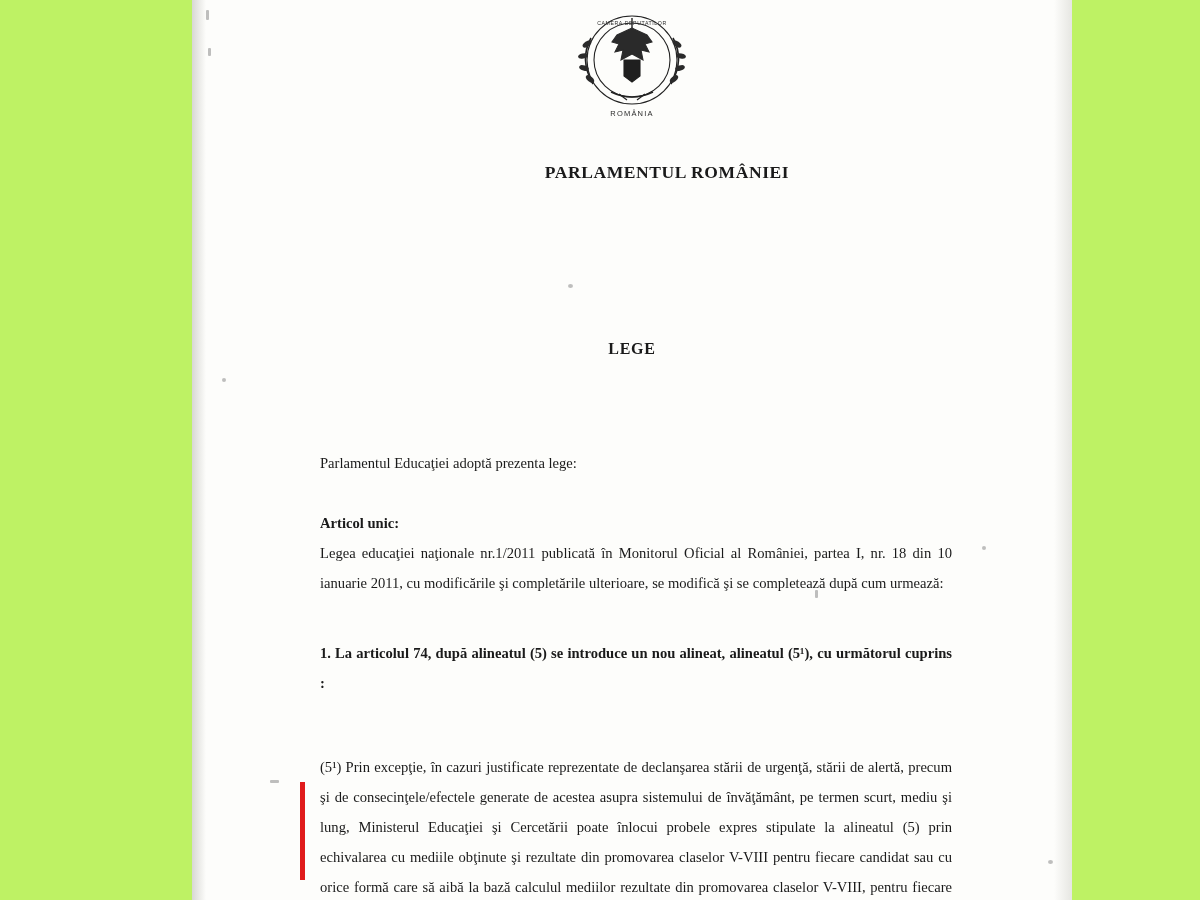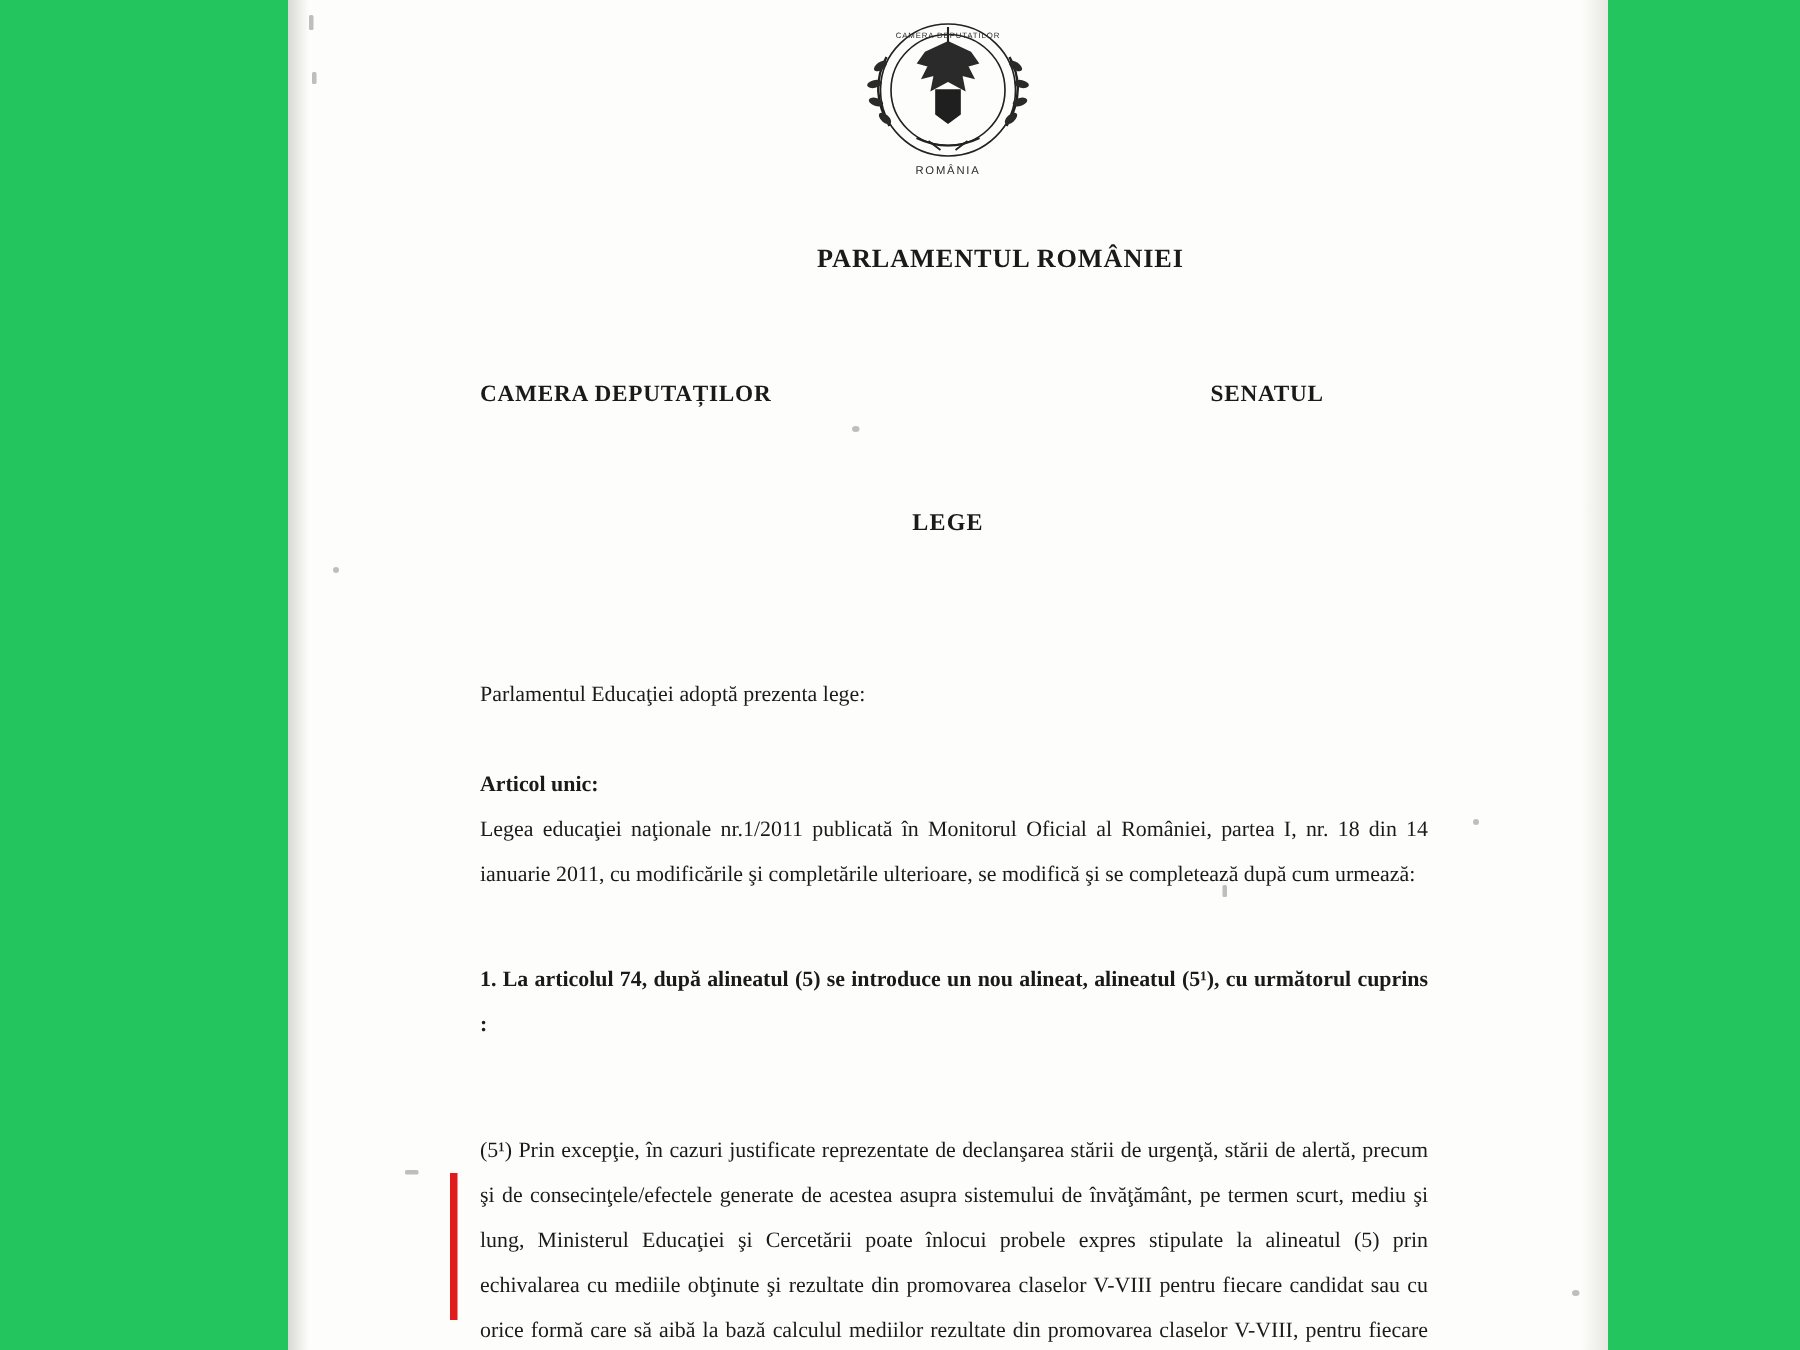--- a/index.html
+++ b/index.html
@@ -10,21 +10,21 @@
   body {
     width: 1200px;
     height: 900px;
     overflow: hidden;
     font-family: "Liberation Serif", serif;
   }
   .screen {
     position: relative;
     width: 1200px;
     height: 900px;
-    background: #22c55e;
+    background: #bef264;
   }
   
   .page {
     position: absolute;
     left: 192px;
     top: 0;
     width: 880px;
     height: 900px;
     background: #fdfdfb;
     overflow: hidden;
@@ -207,29 +207,25 @@
           <path d="M52 86 L60 92 M78 86 L70 92" stroke-width="1.2"></path>
         </g>
         <text x="65" y="17" text-anchor="middle" font-family="Liberation Sans, sans-serif" font-size="5.2" fill="#2a2a2a" letter-spacing="0.6">CAMERA DEPUTATILOR</text>
       </svg>
       <div class="emblem-caption">ROMÂNIA</div>
     </div>
 
     <div class="doc-body">
       <div class="parliament-title">PARLAMENTUL ROMÂNIEI</div>
 
-      <div class="chambers">
-        <div class="chamber-left">CAMERA DEPUTAȚILOR</div>
-        <div class="chamber-right">SENATUL</div>
-      </div>
 
       <div class="law-word">LEGE</div>
 
       <div class="para p-adopta center-left">Parlamentul Educaţiei adoptă prezenta lege:</div>
       <div class="para p-articol bold center-left">Articol unic:</div>
-      <div class="para p-legea">Legea educaţiei naţionale nr.1/2011 publicată în Monitorul Oficial al României, partea I, nr. 18 din 14 ianuarie 2011, cu modificările şi completările ulterioare, se modifică şi se completează după cum urmează:</div>
+      <div class="para p-legea">Legea educaţiei naţionale nr.1/2011 publicată în Monitorul Oficial al României, partea I, nr. 18 din 10 ianuarie 2011, cu modificările şi completările ulterioare, se modifică şi se completează după cum urmează:</div>
       <div class="para p-pct1 bold">1. La articolul 74, după alineatul (5) se introduce un nou alineat, alineatul (5¹), cu următorul cuprins :</div>
       <div class="para p-alin">(5¹) Prin excepţie, în cazuri justificate reprezentate de declanşarea stării de urgenţă, stării de alertă, precum şi de consecinţele/efectele generate de acestea asupra sistemului de învăţământ,  pe termen scurt, mediu şi lung,   Ministerul Educaţiei şi Cercetării  poate  înlocui probele expres stipulate la alineatul (5) prin echivalarea  cu mediile obţinute şi  rezultate din promovarea claselor V-VIII pentru fiecare candidat sau cu  orice formă care să aibă la bază  calculul mediilor  rezultate din promovarea claselor V-VIII,  pentru fiecare candidat, ori care să aibă la bază calculul mediilor</div>
     </div>
 
     <div class="red-bar"></div>
   </div>
 </div>
 
 </body></html>

